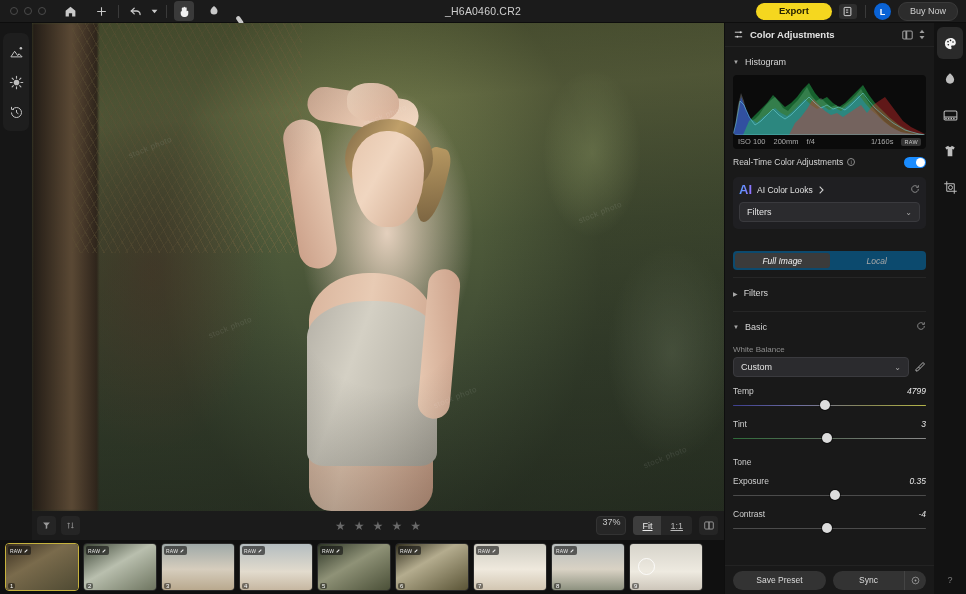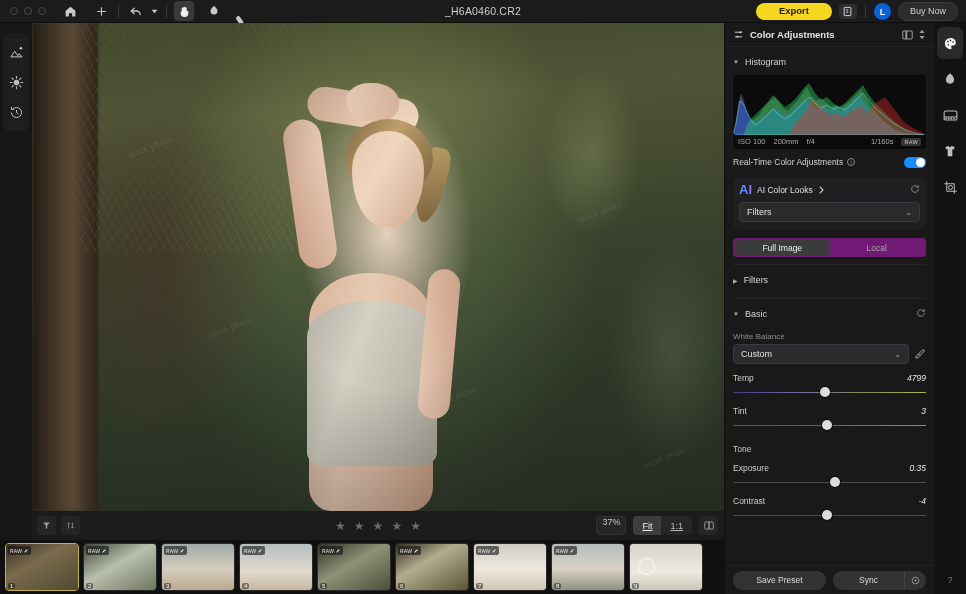--- a/index.html
+++ b/index.html
@@ -261,21 +261,21 @@
     background-clip: text; color: transparent;
   }
   .ai-row .reset { margin-left: auto; color: #9c9c9c; }
   .select {
     margin-top: 5px; height: 20px; background: #2b2b2e; border: 1px solid #3a3a3e; border-radius: 4px;
     display: flex; align-items: center; padding: 0 7px; font-size: 9px; color: #e3e3e3; cursor: pointer;
   }
   .select .cv { margin-left: auto; color: #a8a8a8; font-size: 8px; }
 
   .tabs {
-    margin-top: 9px; height: 19px; background: #701a75; border-radius: 4px; display: flex; padding: 2px;
+    margin-top: 22px; height: 19px; background: #0c4a6e; border-radius: 4px; display: flex; padding: 2px; font-style: italic;
   }
   .tabs div {
     flex: 1; display: flex; align-items: center; justify-content: center; font-size: 8.5px;
     color: #a8a8a8; border-radius: 3px; cursor: pointer;
   }
   .tabs .on { background: #3b3b3b; color: #f0f0f0; }
 
   .divider { height: 1px; background: #262626; margin: 7px 0 0; }
   .fieldlabel { font-size: 8px; color: #8d8d8d; margin-top: 7px; }
   .wbrow { display: flex; align-items: center; gap: 5px; margin-top: 3px; }

